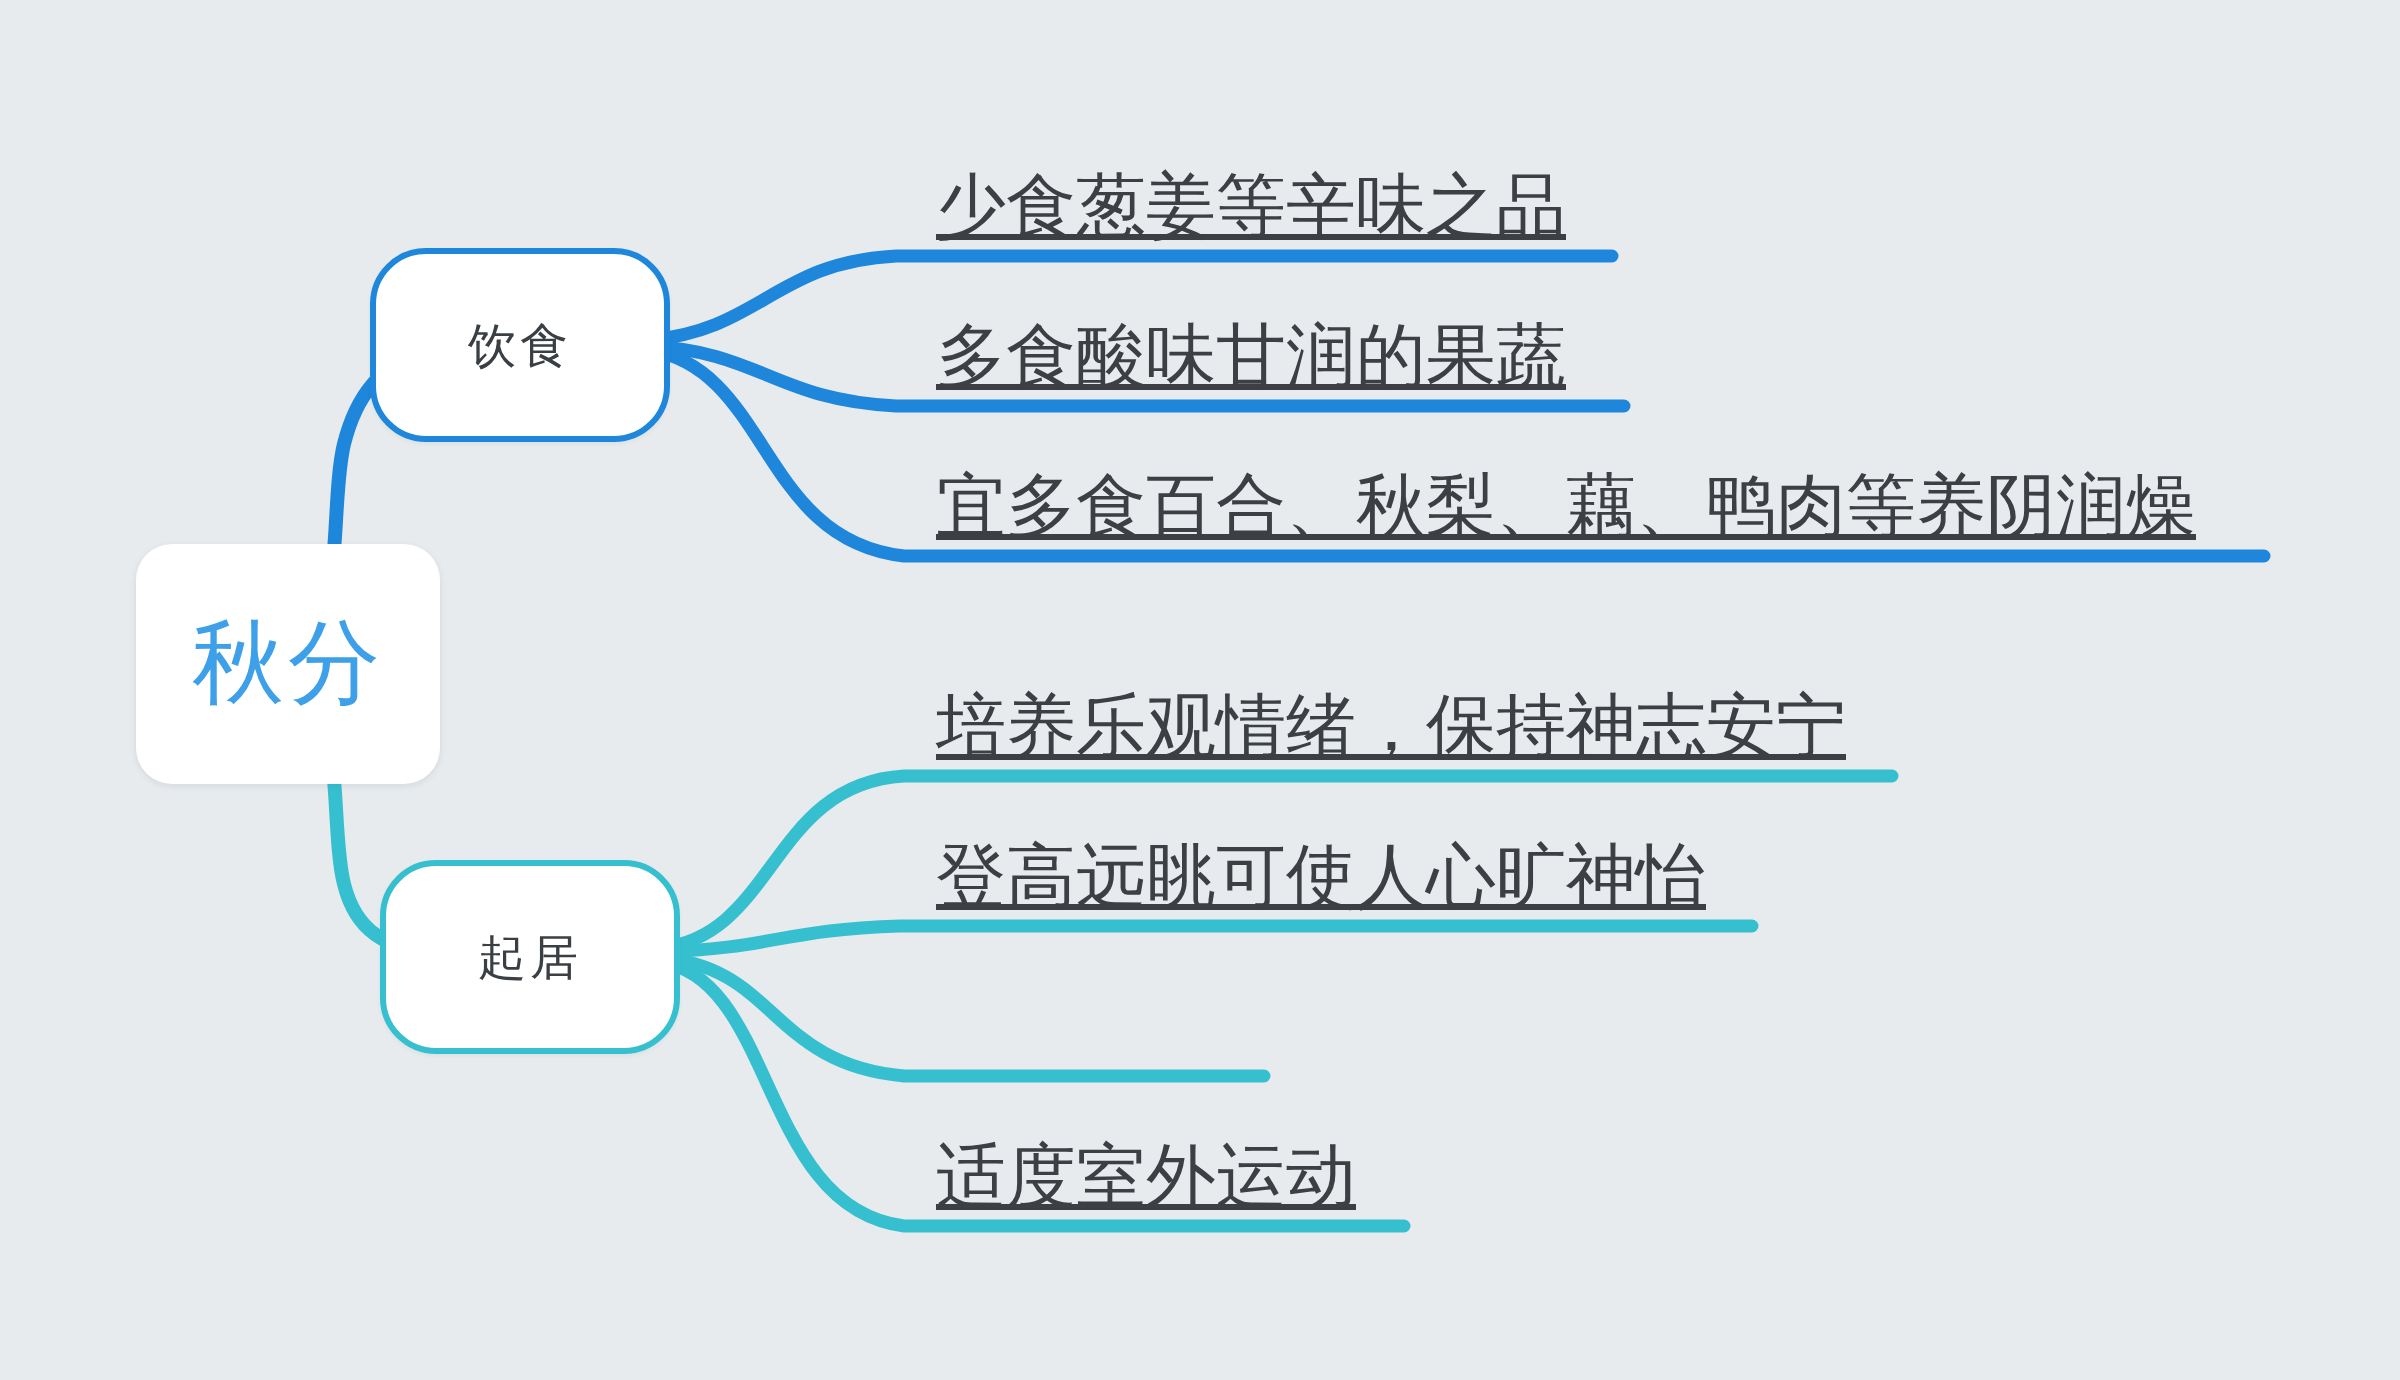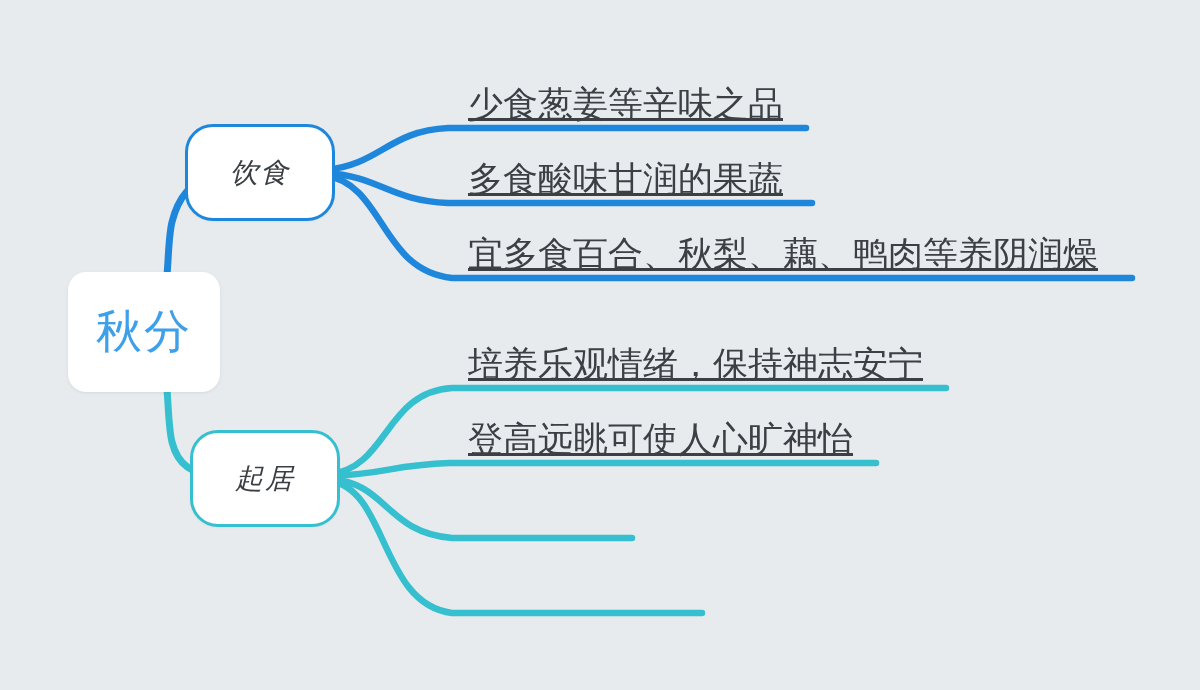--- a/index.html
+++ b/index.html
@@ -35,21 +35,21 @@
     box-shadow:0 1px 3px rgba(40,60,80,0.10);
   }
   .root-label{
     font-size:46px;color:var(--root_text,#3da0e8);letter-spacing:2px;
   }
   .node.branch{
     width:150px;height:97px;border-radius:28px;
     box-shadow:0 1px 2px rgba(40,60,80,0.06);
   }
   .node.branch .branch-label{
-    font-size:28px;color:var(--node_text,#3a3f44);letter-spacing:2px;font-style:italic;
+    font-size:24px;color:var(--node_text,#3a3f44);letter-spacing:2px;
   }
   .node.branch.diet{
     left:185px;top:124px;
     border:3px solid var(--diet,#1e87db);
   }
   .node.branch.living{
     left:190px;top:430px;
     border:3px solid var(--living,#36c0cf);
   }
   .leaf{
@@ -98,14 +98,15 @@
   <div class="node branch living">
     <span class="branch-label">起居</span>
   </div>
 
   <div class="leaf l1">少食葱姜等辛味之品</div>
   <div class="leaf l2">多食酸味甘润的果蔬</div>
   <div class="leaf l3">宜多食百合、秋梨、藕、鸭肉等养阴润燥</div>
 
   <div class="leaf l5">登高远眺可使人心旷神怡</div>
   <div class="leaf l4">培养乐观情绪，保持神志安宁</div>
+  <div class="leaf l7">适度室外运动</div>
 
 </div>
 
 </body></html>

